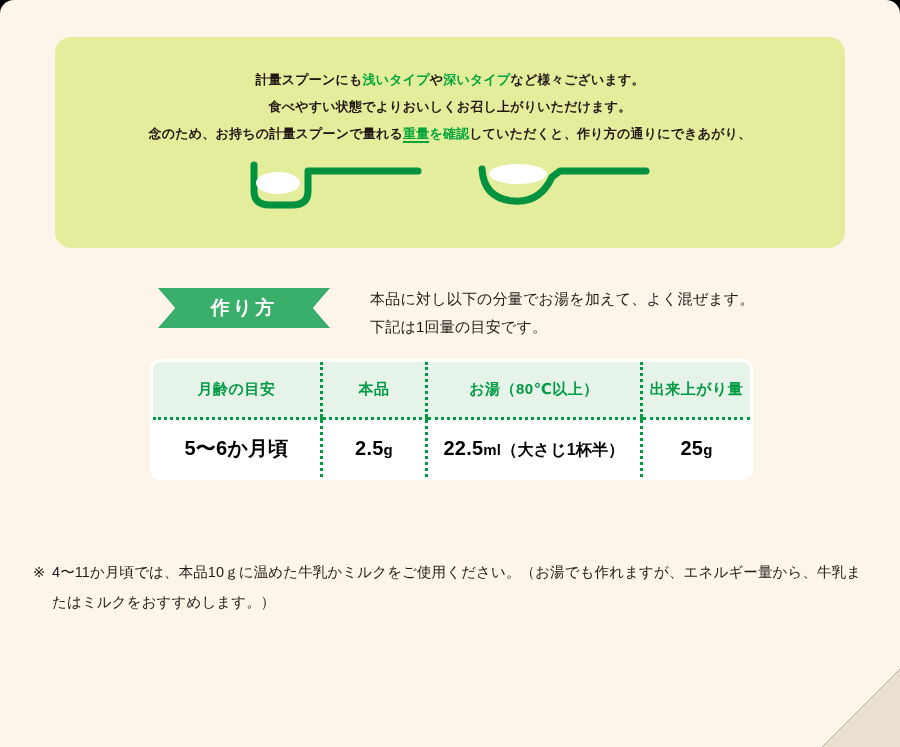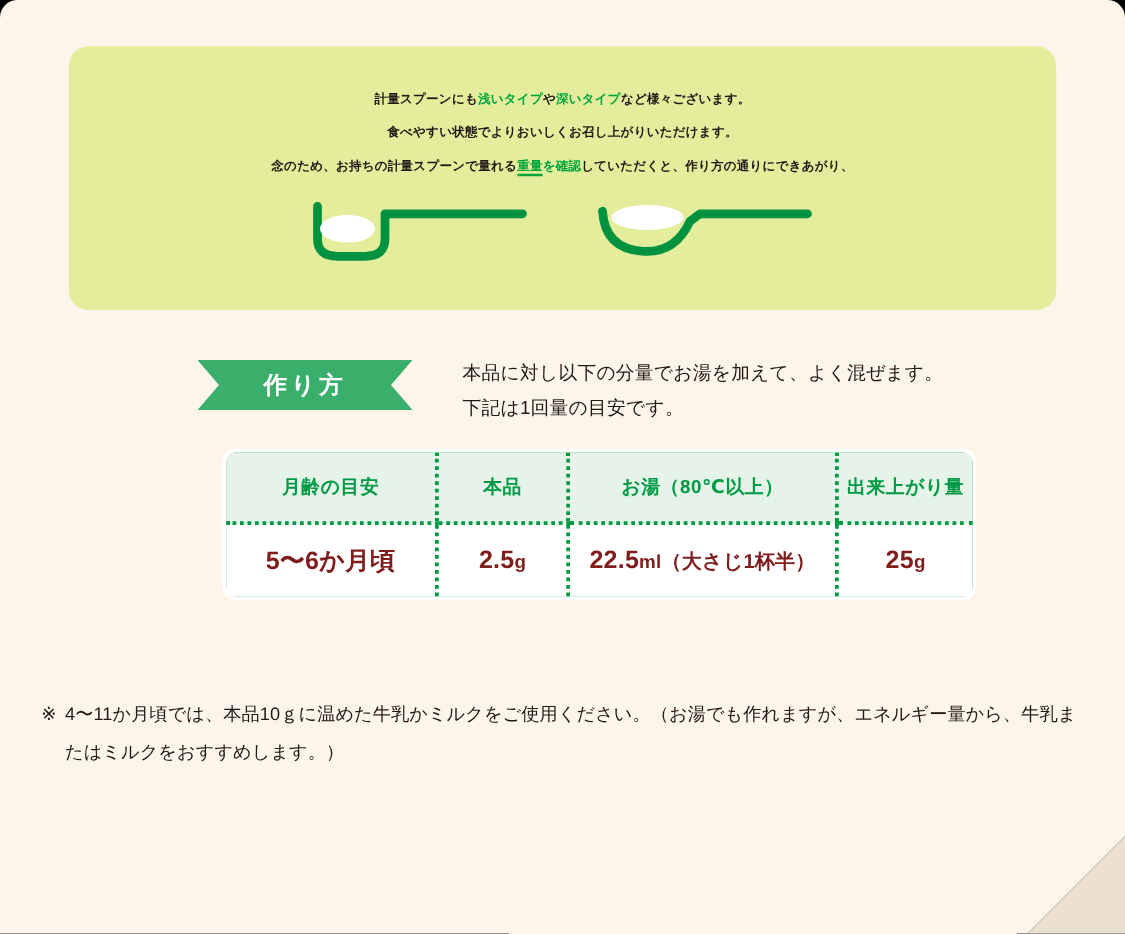--- a/index.html
+++ b/index.html
@@ -33,21 +33,21 @@
     box-sizing: border-box;
   }
 
   .notice-text {
     position: absolute;
     left: 0;
     top: 29px;
     width: 100%;
     text-align: center;
     color: #231815;
-    font-size: 10px;
+    font-size: 13px;
     font-weight: bold;
     line-height: 27px;
     letter-spacing: 0.2px;
   }
   .notice-line { display: block; white-space: nowrap; }
   .em-green { color: #00A63C; }
   .em-green-ul {
     color: #00A63C;
     border-bottom: 2px solid #00A63C;
     padding-bottom: 0px;
@@ -105,25 +105,24 @@
     position: absolute;
     left: 150px;
     top: 359px;
     width: 600px;
     border-collapse: collapse;
     border: 3px solid #009A44;
     border-radius: 10px;
     overflow: hidden;
     table-layout: fixed;
     background: #FFFFFF;
-    margin-left: 28px;
   }
   .recipe-table th, .recipe-table td {
     text-align: center;
-    color: #7f1d1d;
+    color: #000000;
     box-sizing: border-box;
     padding: 0;
   }
   .recipe-table thead th {
     background: #E6F3E8;
     color: #009A44;
     height: 58px;
     font-size: 15px;
     font-weight: bold;
     letter-spacing: 0.5px;

